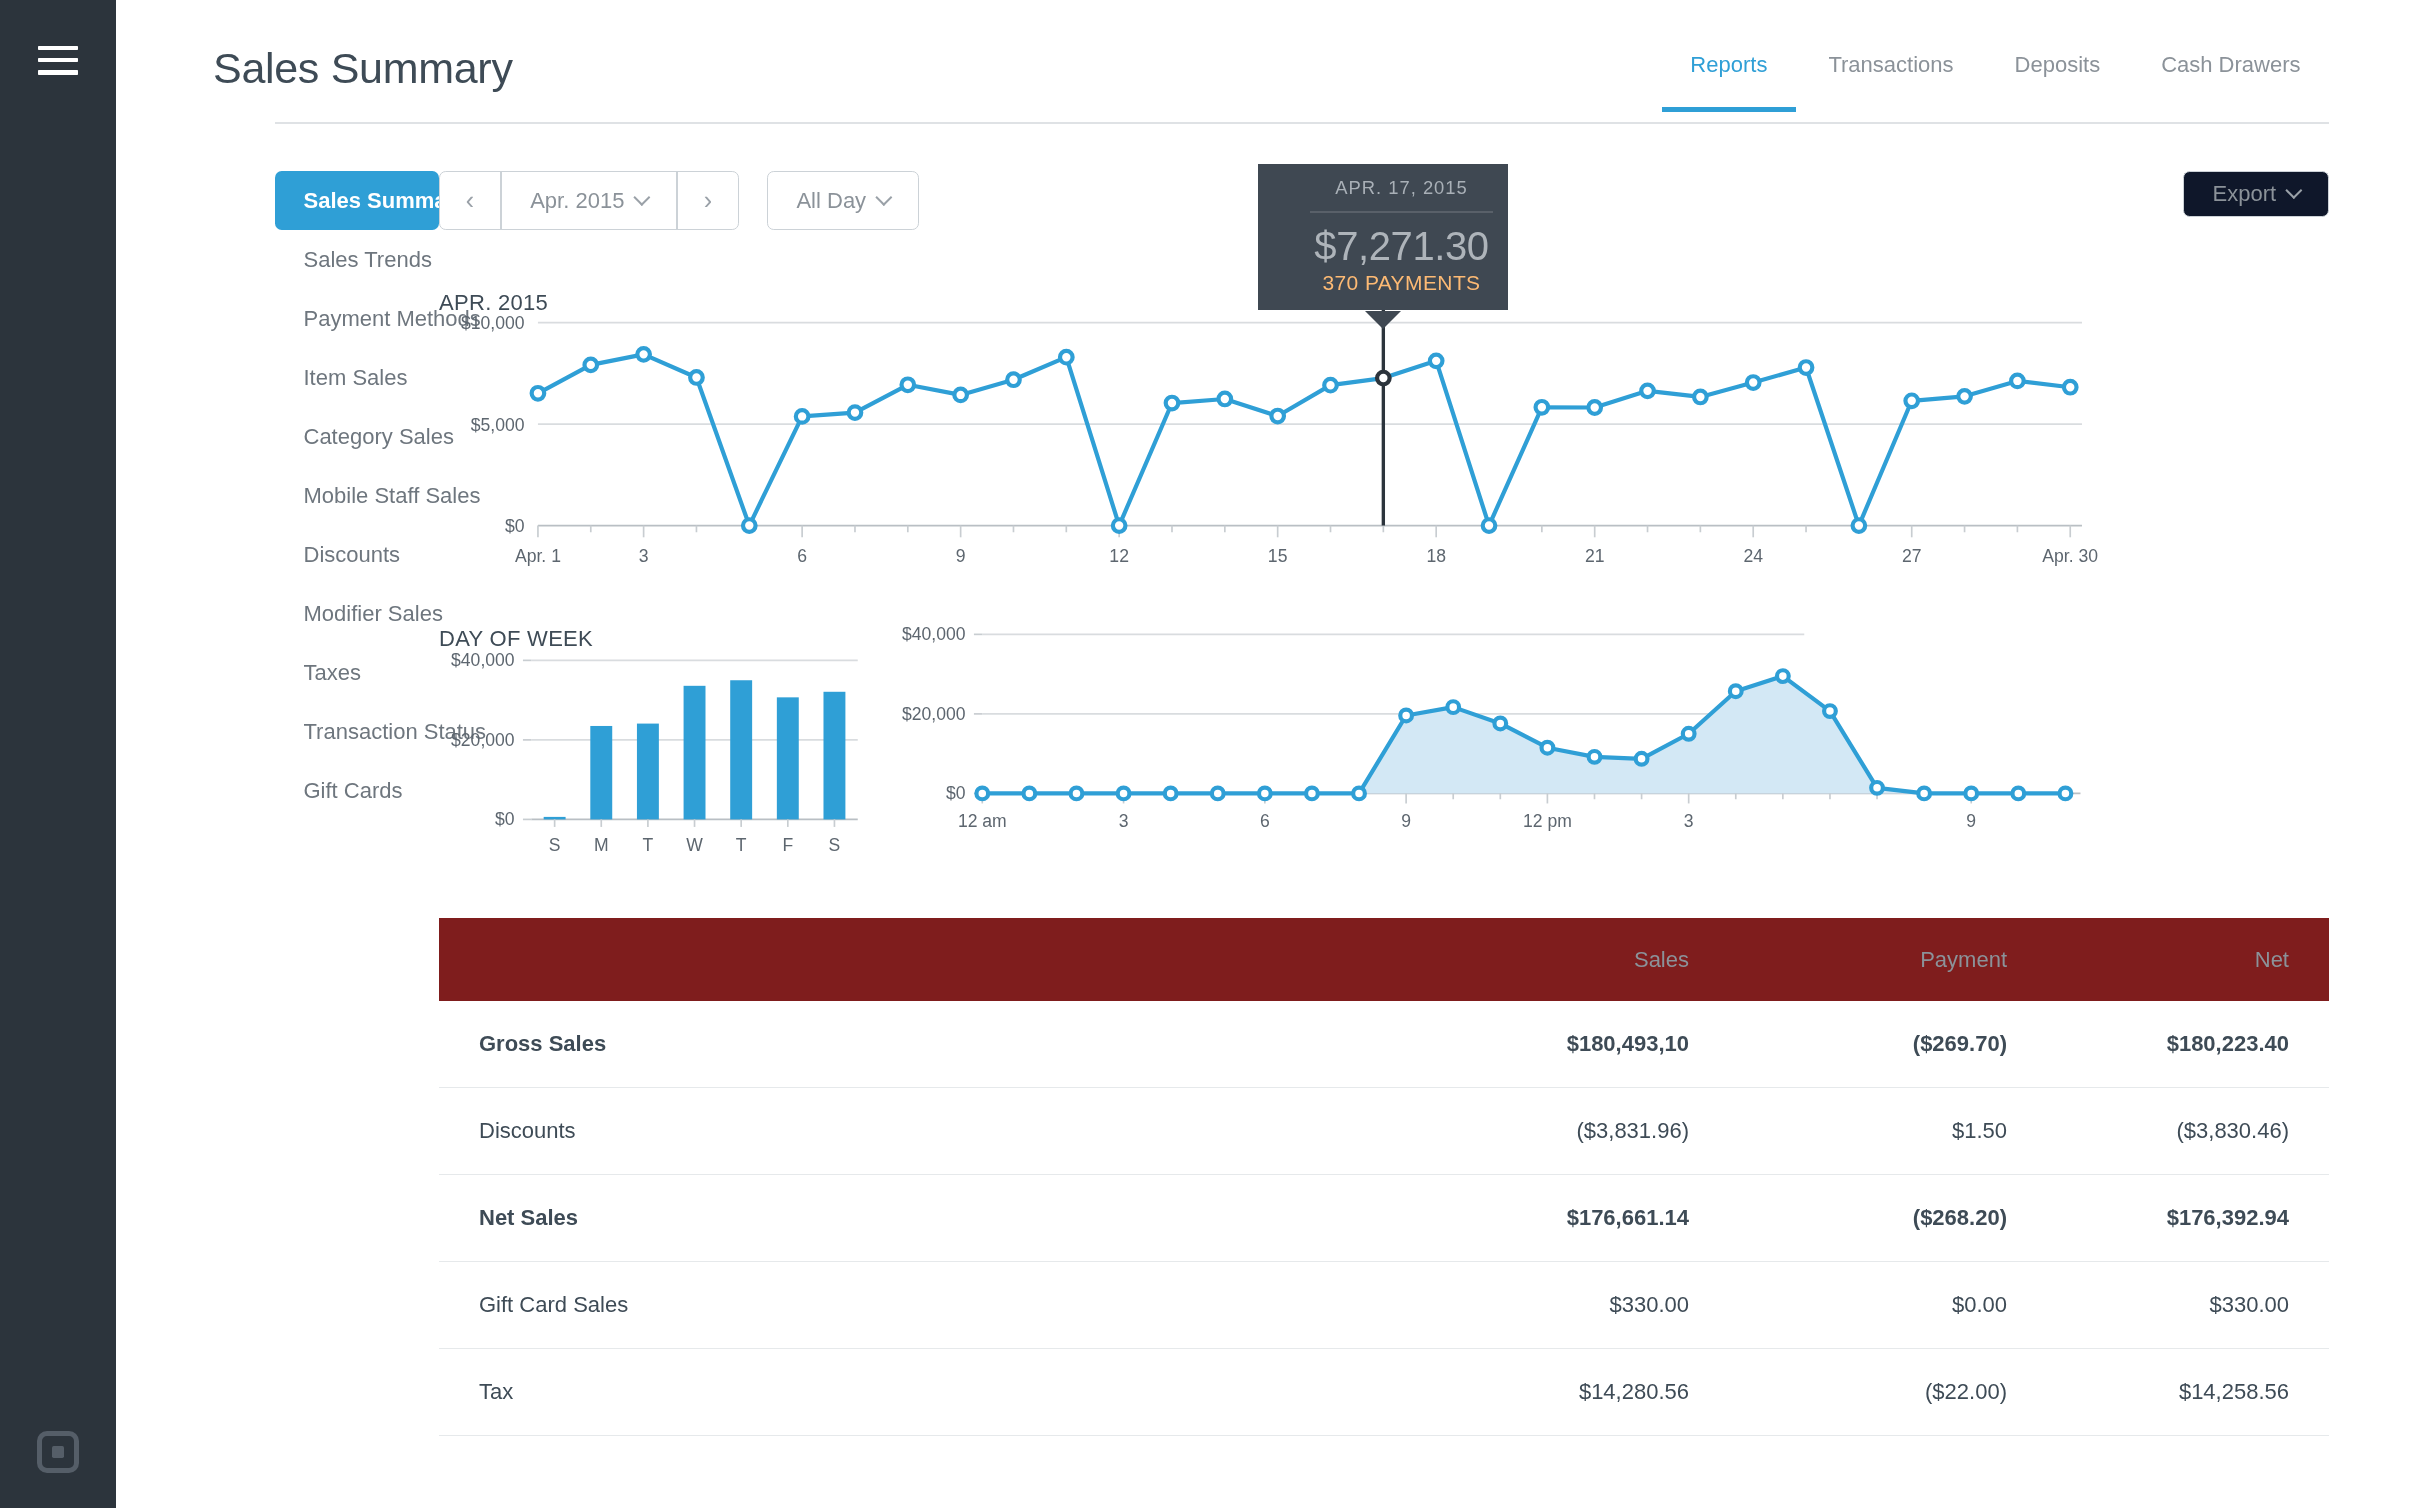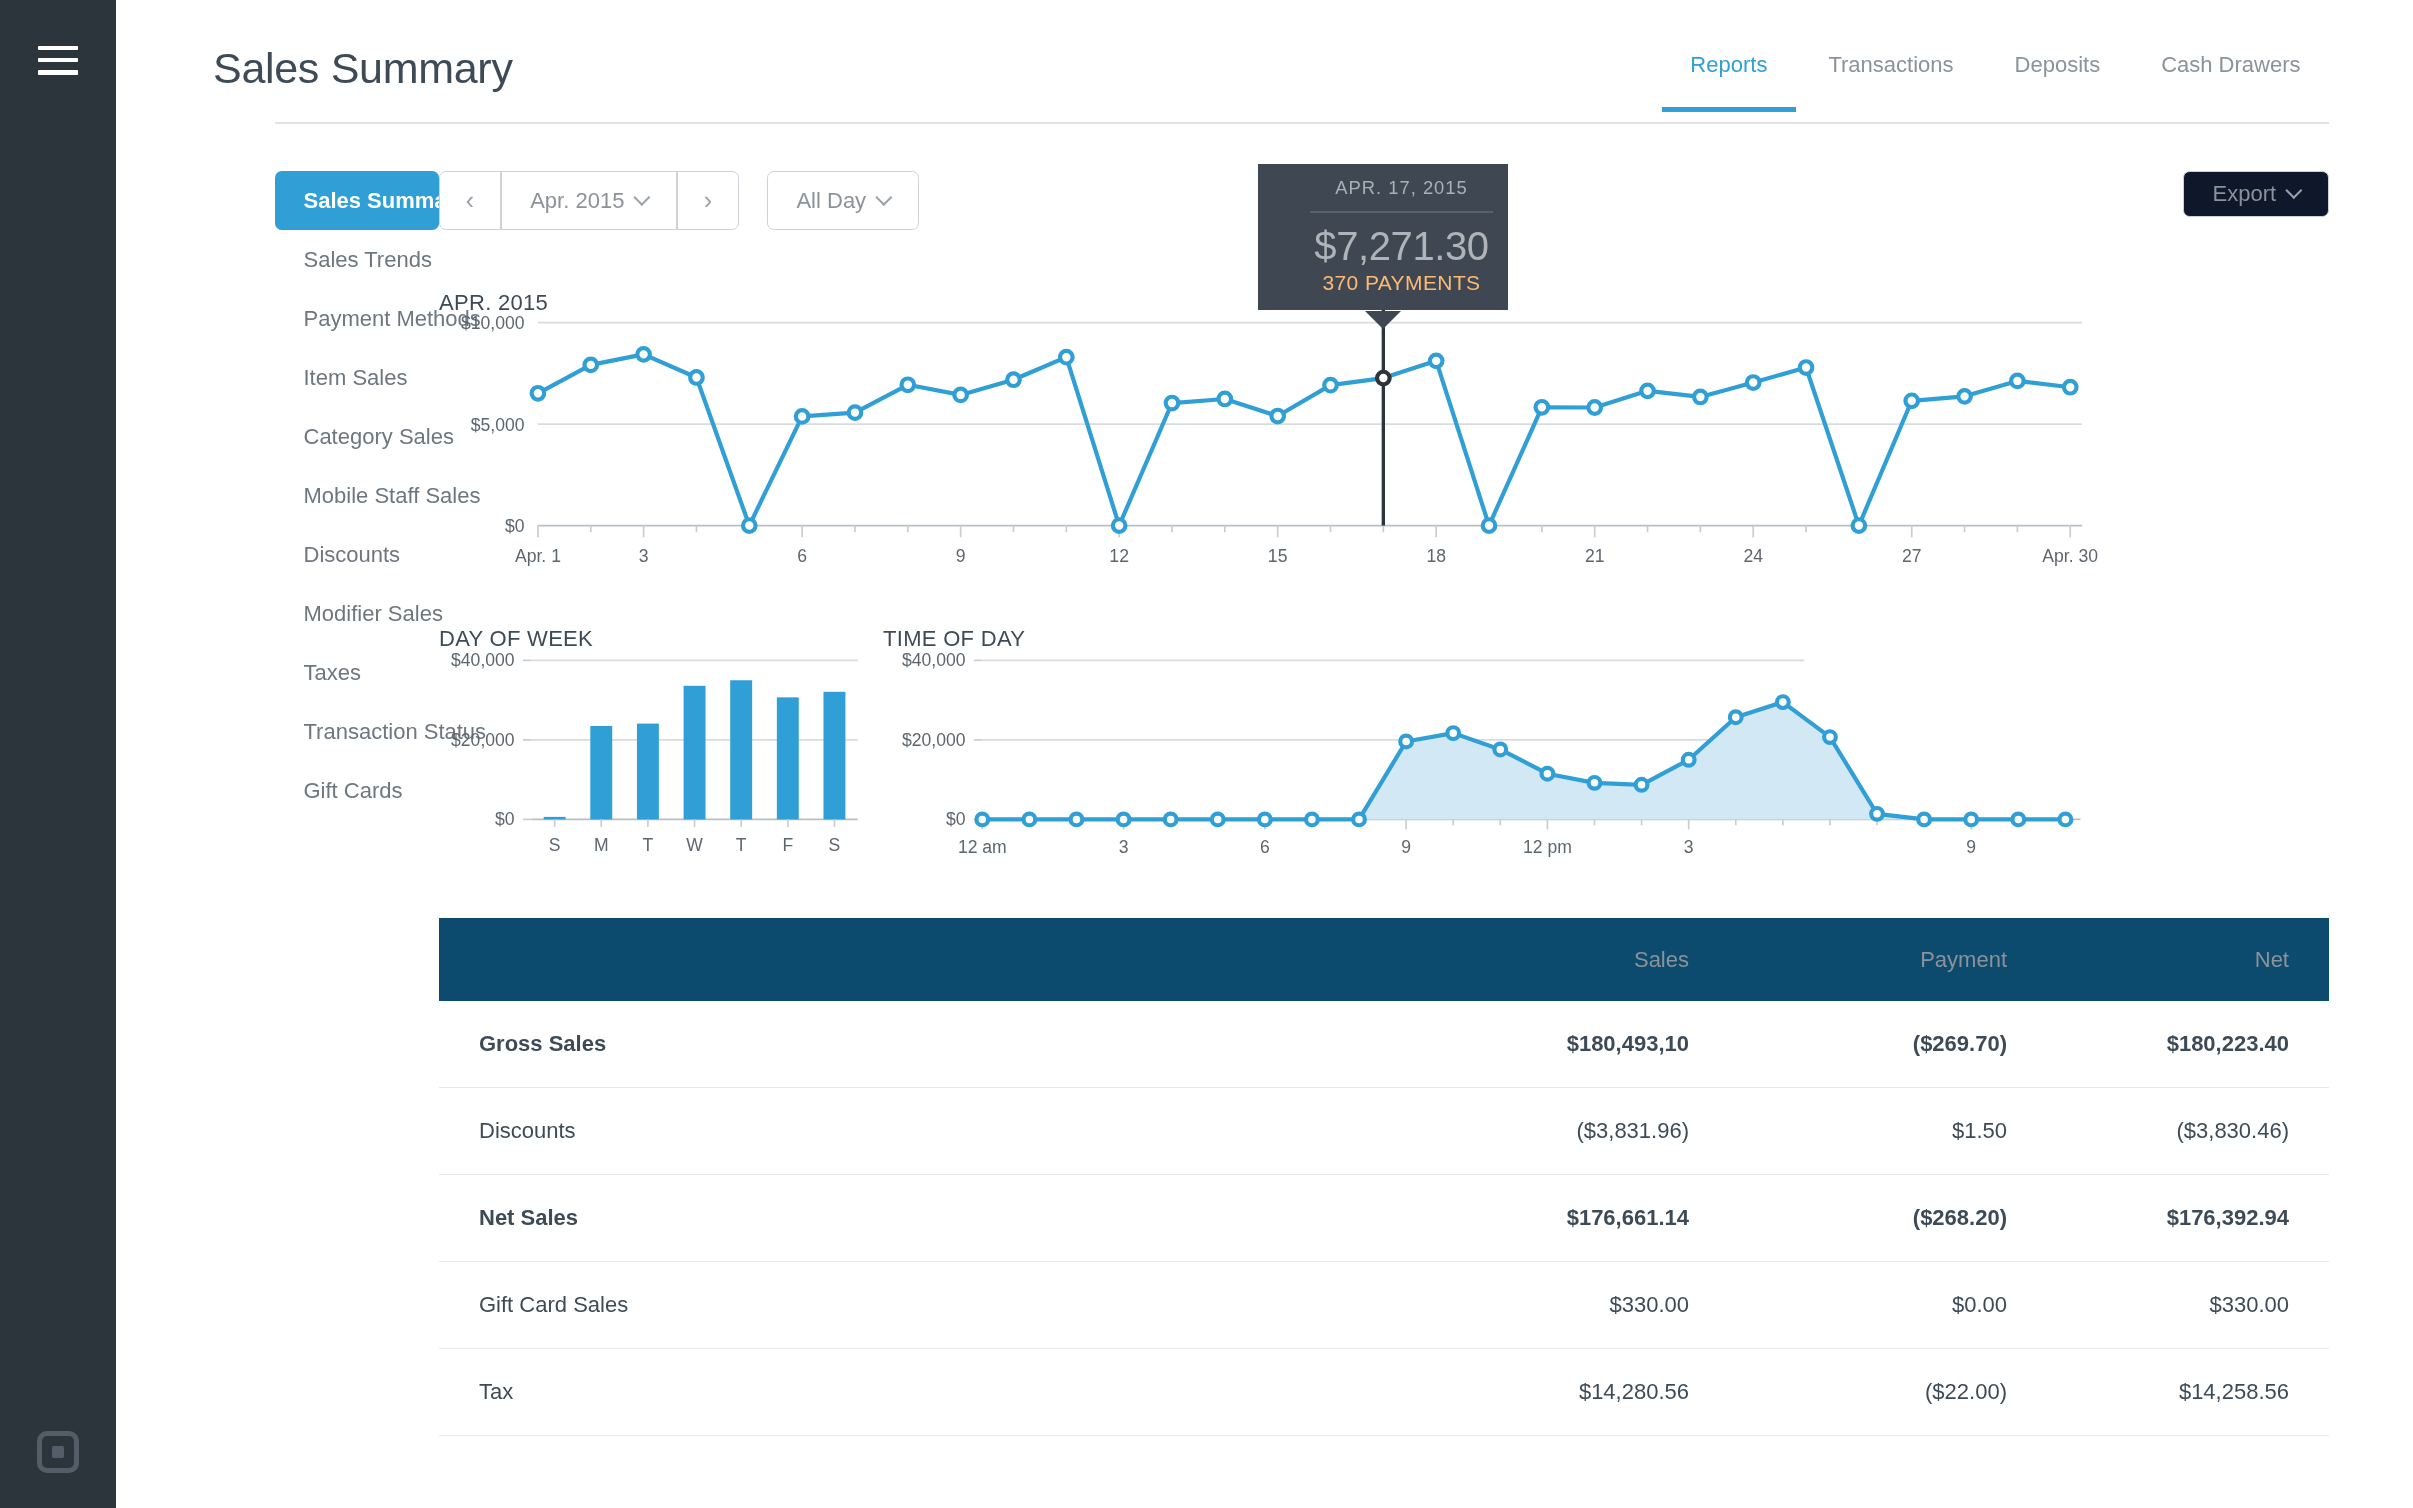--- a/index.html
+++ b/index.html
@@ -135,21 +135,21 @@
   .tt-amount { font-size: 40px; color: #aeb4ba; font-weight: 400; padding-top: 11.7px; letter-spacing: -0.4px; }
   .tt-pay { font-size: 21px; color: #fdba74; letter-spacing: 0.4px; padding-top: 1.7px; }
   .tt-arrow {
     position: absolute; left: 50%; bottom: -18.4px; transform: translateX(-50%);
     width: 0; height: 0; border-left: 18.4px solid transparent;
     border-right: 18.4px solid transparent; border-top: 18.4px solid #3f4852;
   }
 
   
   table { width: 100%; border-collapse: collapse; table-layout: fixed; }
-  thead tr { background: #0c4a6e; }
+  thead tr { background: #7f1d1d; }
   thead th {
     font-size: 22px; color: #8b9299; font-weight: 400; text-align: right;
     padding: 28.5px 0 28.5px 0; height: 82px;
   }
   thead th.first { text-align: left; padding-left: 40px; }
   tbody td {
     font-size: 22px; color: #3e4b56; text-align: right;
     padding: 30px 0; border-bottom: 1.7px solid #e6e9eb; height: 84px;
   }
   tbody td.first { text-align: left; padding-left: 40px; }
@@ -350,21 +350,20 @@
                 <text x="360.7142857142857" y="238" class="xlab">T</text>
                 <rect x="403.3357142857143" y="54.17500000000001" width="26.185714285714283" height="145.825" fill="#2f9fd6"></rect>
                 <line x1="416.42857142857144" y1="200" x2="416.42857142857144" y2="209" class="tickmark"></line>
                 <text x="416.42857142857144" y="238" class="xlab">F</text>
                 <rect x="459.05" y="47.525000000000006" width="26.185714285714283" height="152.475" fill="#2f9fd6"></rect>
                 <line x1="472.14285714285717" y1="200" x2="472.14285714285717" y2="209" class="tickmark"></line>
                 <text x="472.14285714285717" y="238" class="xlab">S</text>
               </svg>
           </div>
           <div style="flex:1;">
-            <div class="chart-title caps">TIME OF DAY</div>
             <svg id="svg-tod" width="1198" height="226" viewBox="0 0 1430 270">
                 <line x1="118" y1="200" x2="1430" y2="200" class="axis"></line>
                 <line x1="108" y1="200" x2="118" y2="200" class="tickmark"></line>
                 <text x="98" y="207" class="ylab">$0</text>
                 <line x1="118" y1="105" x2="1100" y2="105" class="grid"></line>
                 <line x1="108" y1="105" x2="118" y2="105" class="tickmark"></line>
                 <text x="98" y="112" class="ylab">$20,000</text>
                 <line x1="118" y1="10" x2="1100" y2="10" class="grid"></line>
                 <line x1="108" y1="10" x2="118" y2="10" class="tickmark"></line>
                 <text x="98" y="17" class="ylab">$40,000</text>

